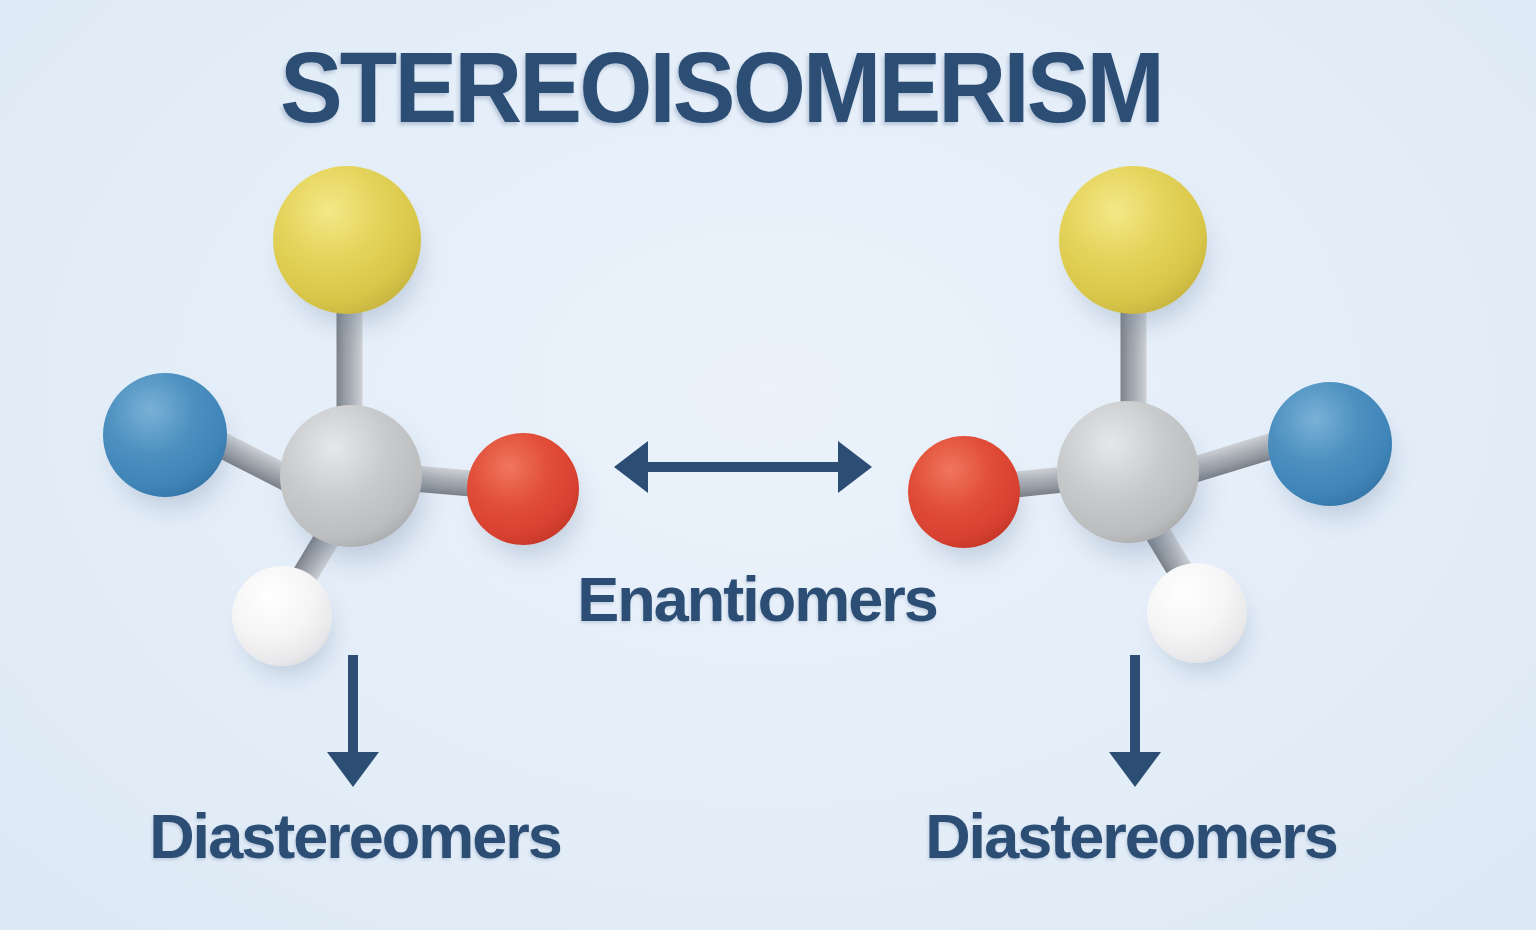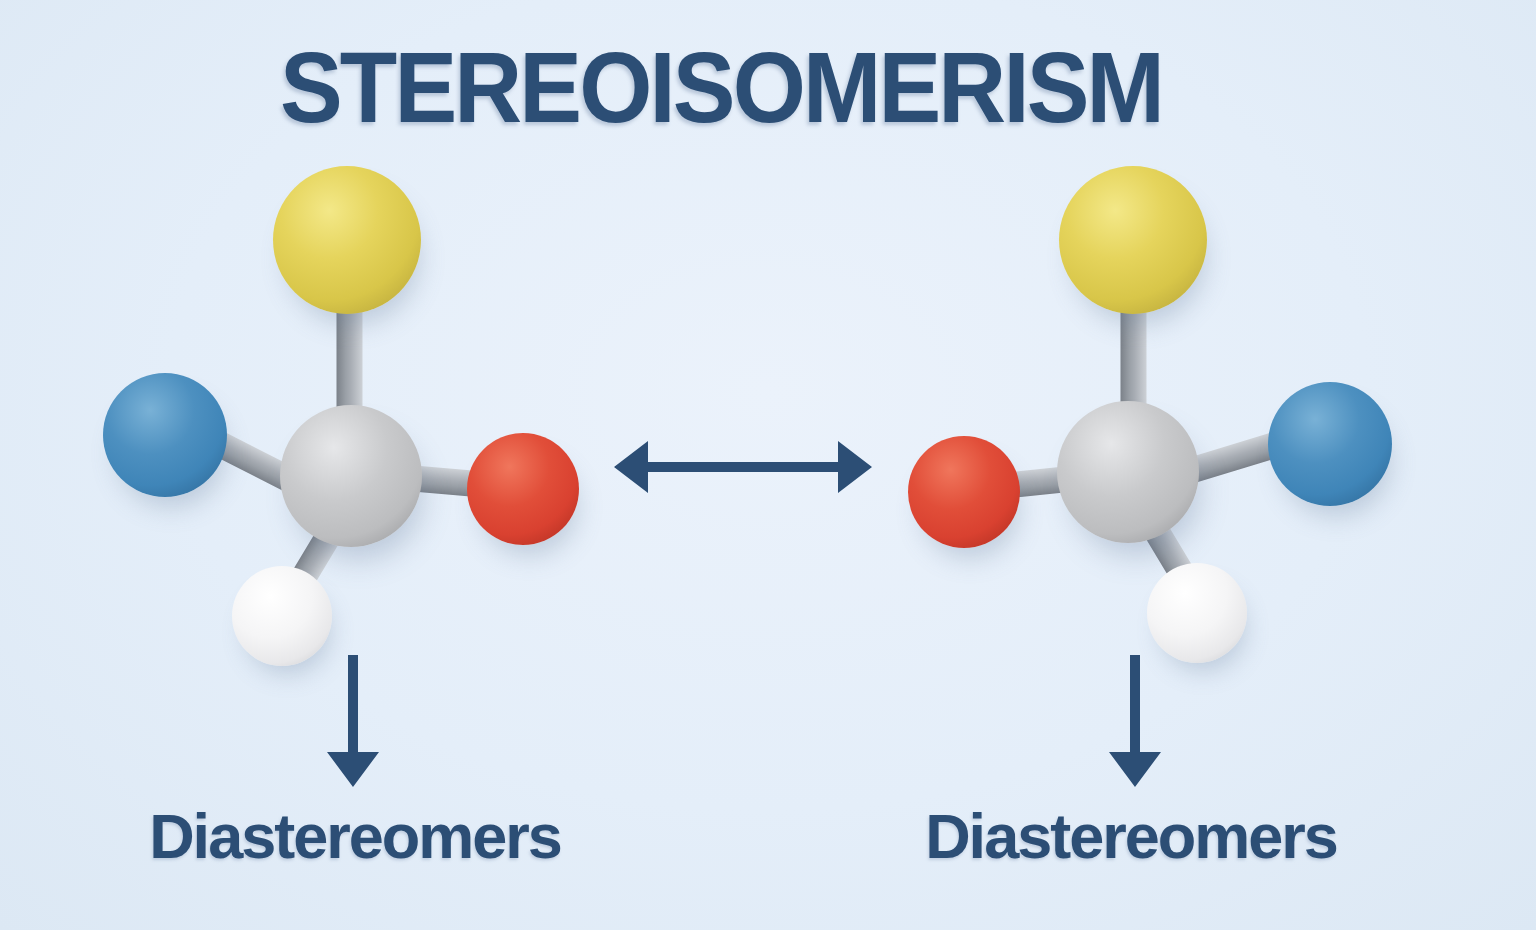--- a/index.html
+++ b/index.html
@@ -130,16 +130,17 @@
       <path d="M21 0 L31 0 L31 97 L52 97 L26 132 L0 97 L21 97 Z"></path>
     </svg>
   </div>
 
   <div class="arrow d-arrow-right">
     <svg width="52" height="132" viewBox="0 0 52 132">
       <path d="M21 0 L31 0 L31 97 L52 97 L26 132 L0 97 L21 97 Z"></path>
     </svg>
   </div>
 
+  <div class="rel-label enantiomers-label">Enantiomers</div>
   <div class="rel-label diastereomers-left">Diastereomers</div>
   <div class="rel-label diastereomers-right">Diastereomers</div>
 
 </div>
 
 </body></html>

